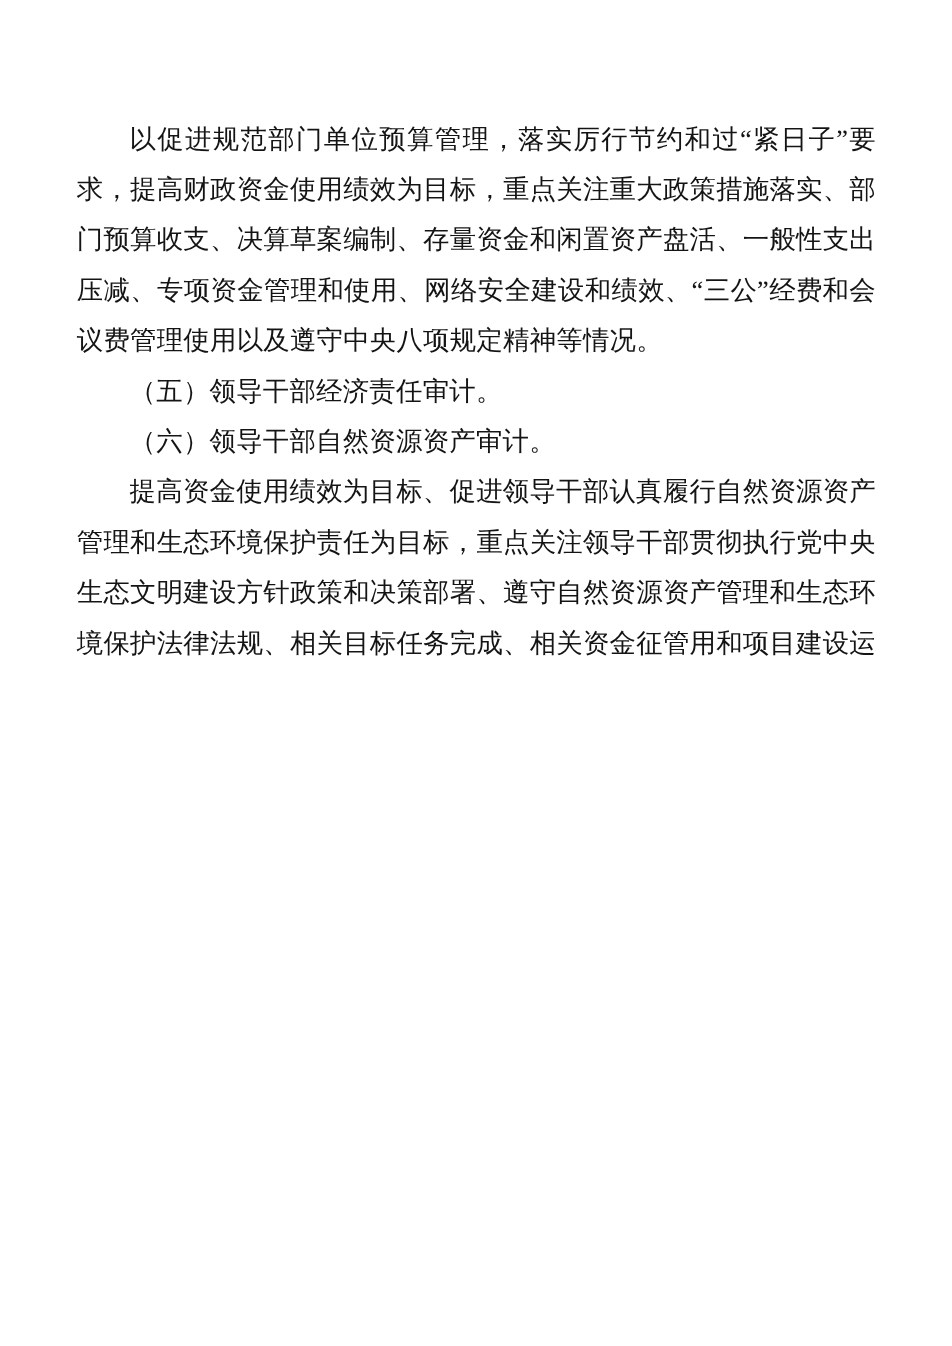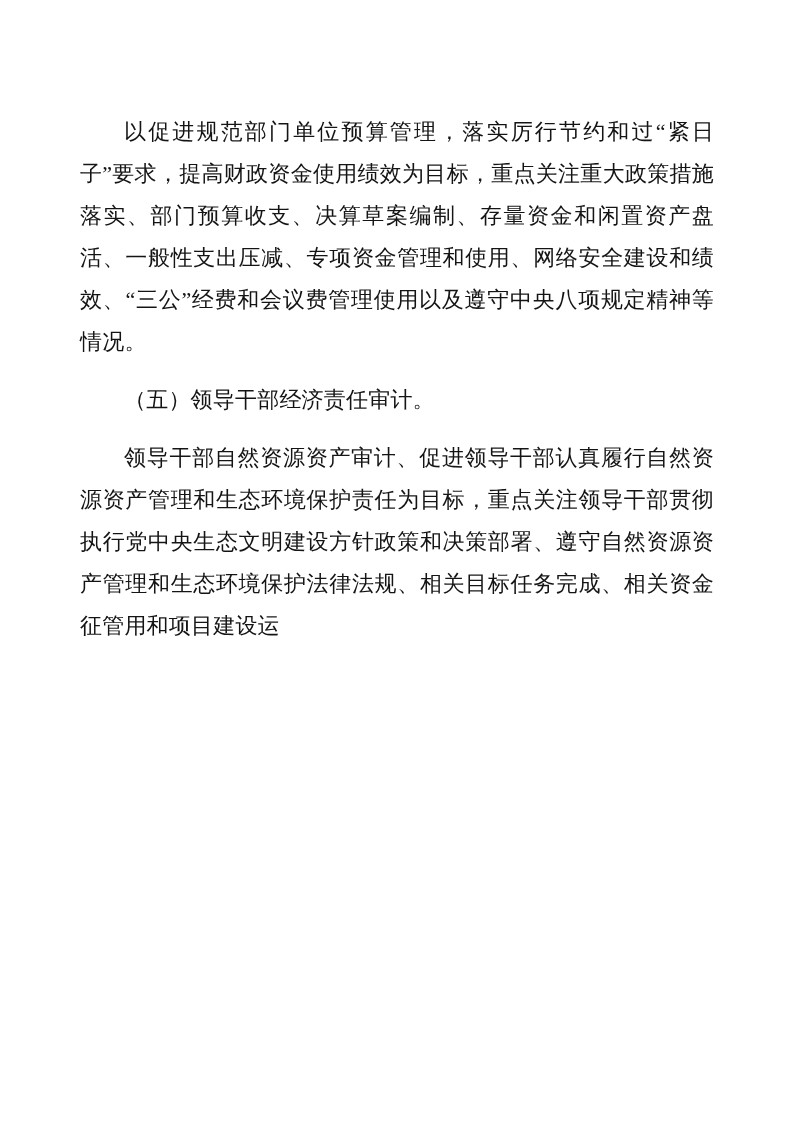--- a/index.html
+++ b/index.html
@@ -15,35 +15,36 @@
     overflow: hidden;
     font-family: "Liberation Serif", serif;
   }
   .doc-body {
     position: absolute;
     top: 95px;
     left: 64px;
     width: 666px;
   }
   .para {
-    margin: 16px;
+    margin: 0;
     padding: 0;
     font-size: 22px;
     line-height: 42px;
     letter-spacing: 0.2px;
     color: #141414;
     text-align: justify;
     text-justify: inter-ideograph;
     text-indent: 2em;
     word-break: break-all;
     font-family: "Liberation Serif", serif;
   }
 </style>
 </head>
 <body>
 
 <div class="page">
   <div class="doc-body">
     <p class="para">以促进规范部门单位预算管理，落实厉行节约和过“紧日子”要求，提高财政资金使用绩效为目标，重点关注重大政策措施落实、部门预算收支、决算草案编制、存量资金和闲置资产盘活、一般性支出压减、专项资金管理和使用、网络安全建设和绩效、“三公”经费和会议费管理使用以及遵守中央八项规定精神等情况。</p>
     <p class="para">（五）领导干部经济责任审计。</p>
-    <p class="para">领导干部自然资源资产审计、促进领导干部认真履行自然资源资产管理和生态环境保护责任为目标，重点关注领导干部贯彻执行党中央生态文明建设方针政策和决策部署、遵守自然资源资产管理和生态环境保护法律法规、相关目标任务完成、相关资金征管用和项目建设运</p>
+    <p class="para">（六）领导干部自然资源资产审计。</p>
+    <p class="para">提高资金使用绩效为目标、促进领导干部认真履行自然资源资产管理和生态环境保护责任为目标，重点关注领导干部贯彻执行党中央生态文明建设方针政策和决策部署、遵守自然资源资产管理和生态环境保护法律法规、相关目标任务完成、相关资金征管用和项目建设运</p>
   </div>
 </div>
 
 </body></html>

